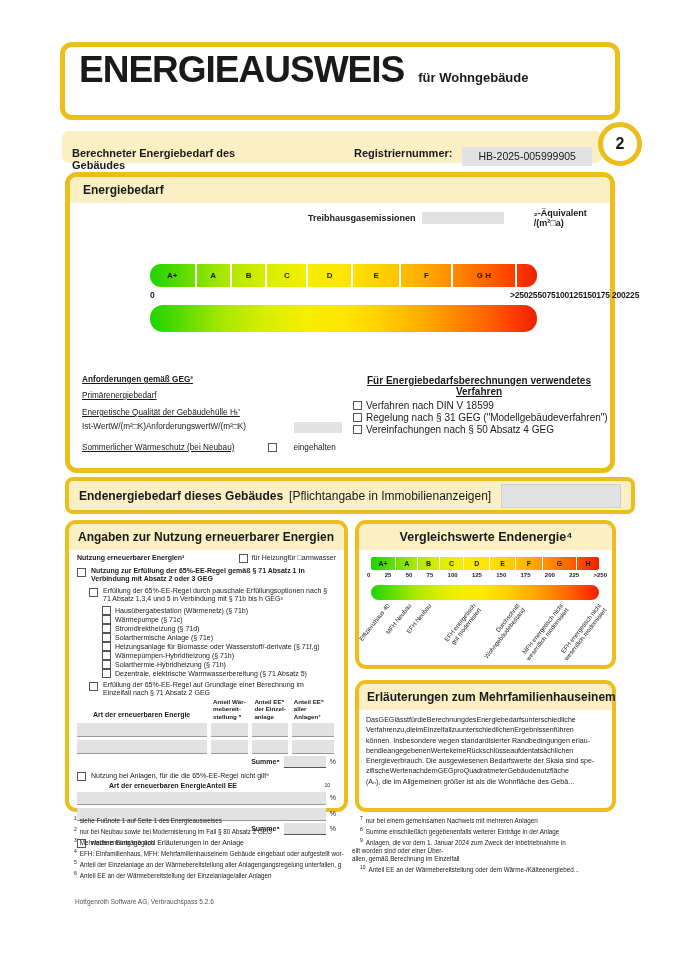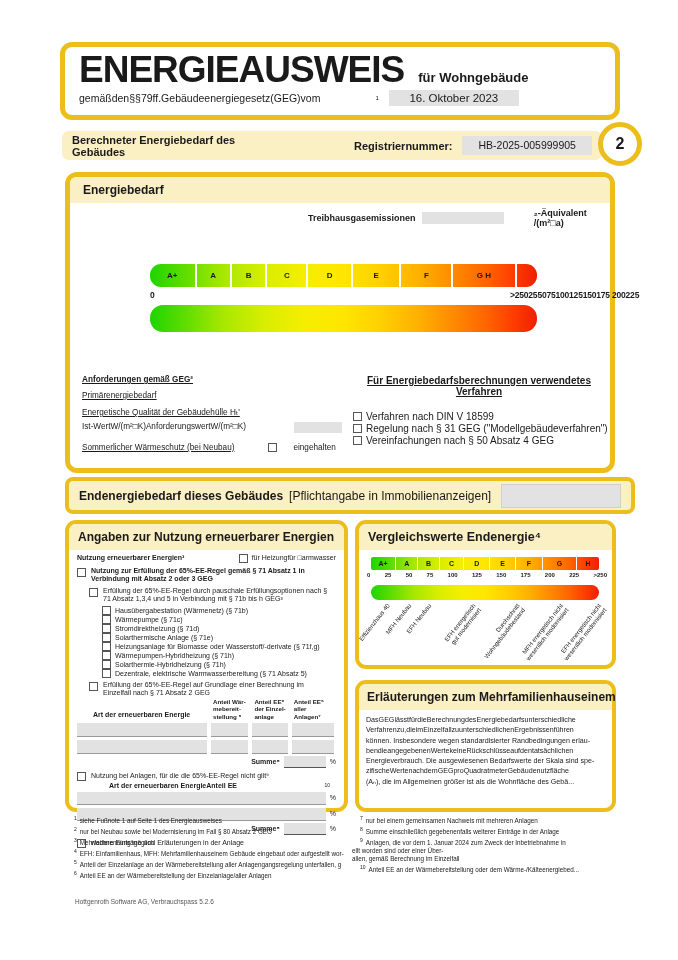--- a/index.html
+++ b/index.html
@@ -30,28 +30,23 @@
 </head>
 <body>
 
 <div class="page">
 
   <div class="panel" style="left:60px;top:42px;width:550px;height:68px;">
     <div style="display:flex;align-items:flex-end;padding:4px 0 0 14px;">
       <span class="b" style="font-size:37px;line-height:38px;letter-spacing:-1px;text-align:right;">ENERGIEAUSWEIS</span>
       <span class="b" style="font-size:13px;margin-left:14px;padding-bottom:4px;">für Wohngebäude</span>
     </div>
-    <div style="display:flex;align-items:center;padding:1px 0 0 14px;">
-      <span style="font-size:10.5px;">gemäßden§§79ff.Gebäudeenergiegesetz(GEG)vom</span>
-      <span style="font-size:6px;vertical-align:super;margin-left:55px;">1</span>
-      <span class="gbox" style="margin-left:10px;width:130px;height:16px;font-size:11.5px;text-align:center;line-height:16px;">16. Oktober 2023</span>
-    </div>
-  </div>
-
-  <div class="hd" style="position:absolute;left:62px;top:131px;width:540px;height:29px;border-radius:7px;display:flex;align-items:center;padding:0 10px;box-sizing:border-box;">
+  </div>
+
+  <div class="hd" style="position:absolute;left:62px;top:131px;width:540px;height:29px;border-radius:7px;display:flex;align-items:flex-start;padding:16px 10px;box-sizing:border-box;">
     <span style="font-size:11px;">Berechneter Energiebedarf des Gebäudes</span>
     <span style="font-size:11px;margin-left:76px;">Registriernummer:</span>
     <span class="gbox" style="margin-left:10px;width:138px;height:19px;font-size:10.5px;font-weight:normal;text-align:center;line-height:19px;">HB-2025-005999905</span>
   </div>
   <div style="position:absolute;left:598px;top:122px;width:34px;height:34px;border:5px solid var(--gold,#ECBE1C);border-radius:50%;background:#fff;display:flex;align-items:center;justify-content:center;">
     <span class="b" style="font-size:16px;">2</span>
   </div>
 
   <div class="panel" style="left:65px;top:172px;width:540px;height:291px;">
     <div class="hd" style="height:26px;line-height:26px;padding-left:13px;font-size:12px;border-radius:6px 6px 0 0;">
@@ -94,21 +89,21 @@
         </div>
         <div style="display:flex;align-items:center;margin-top:9px;gap:16px;">
           <span class="u">Sommerlicher Wärmeschutz (bei Neubau)</span>
           <span class="cb" style="margin-left:18px;"></span>
           <span>eingehalten</span>
         </div>
       </div>
 
       <div style="position:absolute;left:283px;top:172px;width:252px;font-size:10px;text-align:center;">
         <div class="b u">Für Energiebedarfsberechnungen verwendetes Verfahren</div>
-        <div class="opt" style="margin-top:15px;">
+        <div class="opt" style="margin-top:4px;">
             <span class="cb"></span>
           <span>Verfahren nach DIN V 18599</span>
           </div>
         <div class="opt" style="margin-top:3px;">
             <span class="cb"></span>
           <span>Regelung nach § 31 GEG ("Modellgebäudeverfahren")</span>
           </div>
         <div class="opt" style="margin-top:3px;">
             <span class="cb"></span>
           <span>Vereinfachungen nach § 50 Absatz 4 GEG</span>
@@ -231,21 +226,21 @@
     </div>
   </div>
 
   <div class="panel4 hd" style="left:65px;top:477px;width:542px;height:29px;border-radius:8px;display:flex;align-items:center;padding:0 10px;">
     <span style="font-size:12px;">Endenergiebedarf dieses Gebäudes</span>
     <span style="font-size:12px;font-weight:normal;margin-left:6px;">[Pflichtangabe in Immobilienanzeigen]</span>
     <span class="gbox" style="margin-left:auto;width:118px;height:22px;border:1px solid #cfcfcf;"></span>
   </div>
 
   <div class="panel4" style="left:355px;top:520px;width:253px;height:141px;">
-    <div class="hd" style="height:26px;line-height:26px;padding-left:9px;font-size:12.5px;border-radius:7px 7px 0 0;">
+    <div class="hd" style="height:26px;line-height:26px;padding-left:1px;font-size:12.5px;border-radius:7px 7px 0 0;text-align:center;">
       <span>Vergleichswerte Endenergie⁴</span>
     </div>
     <div style="position:relative;height:115px;">
       <div class="grad" style="position:absolute;left:12px;top:7px;width:228px;height:13px;overflow:hidden;border-radius:2px;">
         <div class="cells vcells">
           <span class="cell" style="width:11%;">A+</span>
           <span class="cell" style="width:9.5%;">A</span>
           <span class="cell" style="width:9.5%;">B</span>
           <span class="cell" style="width:10.5%;">C</span>
           <span class="cell" style="width:11.5%;">D</span>

